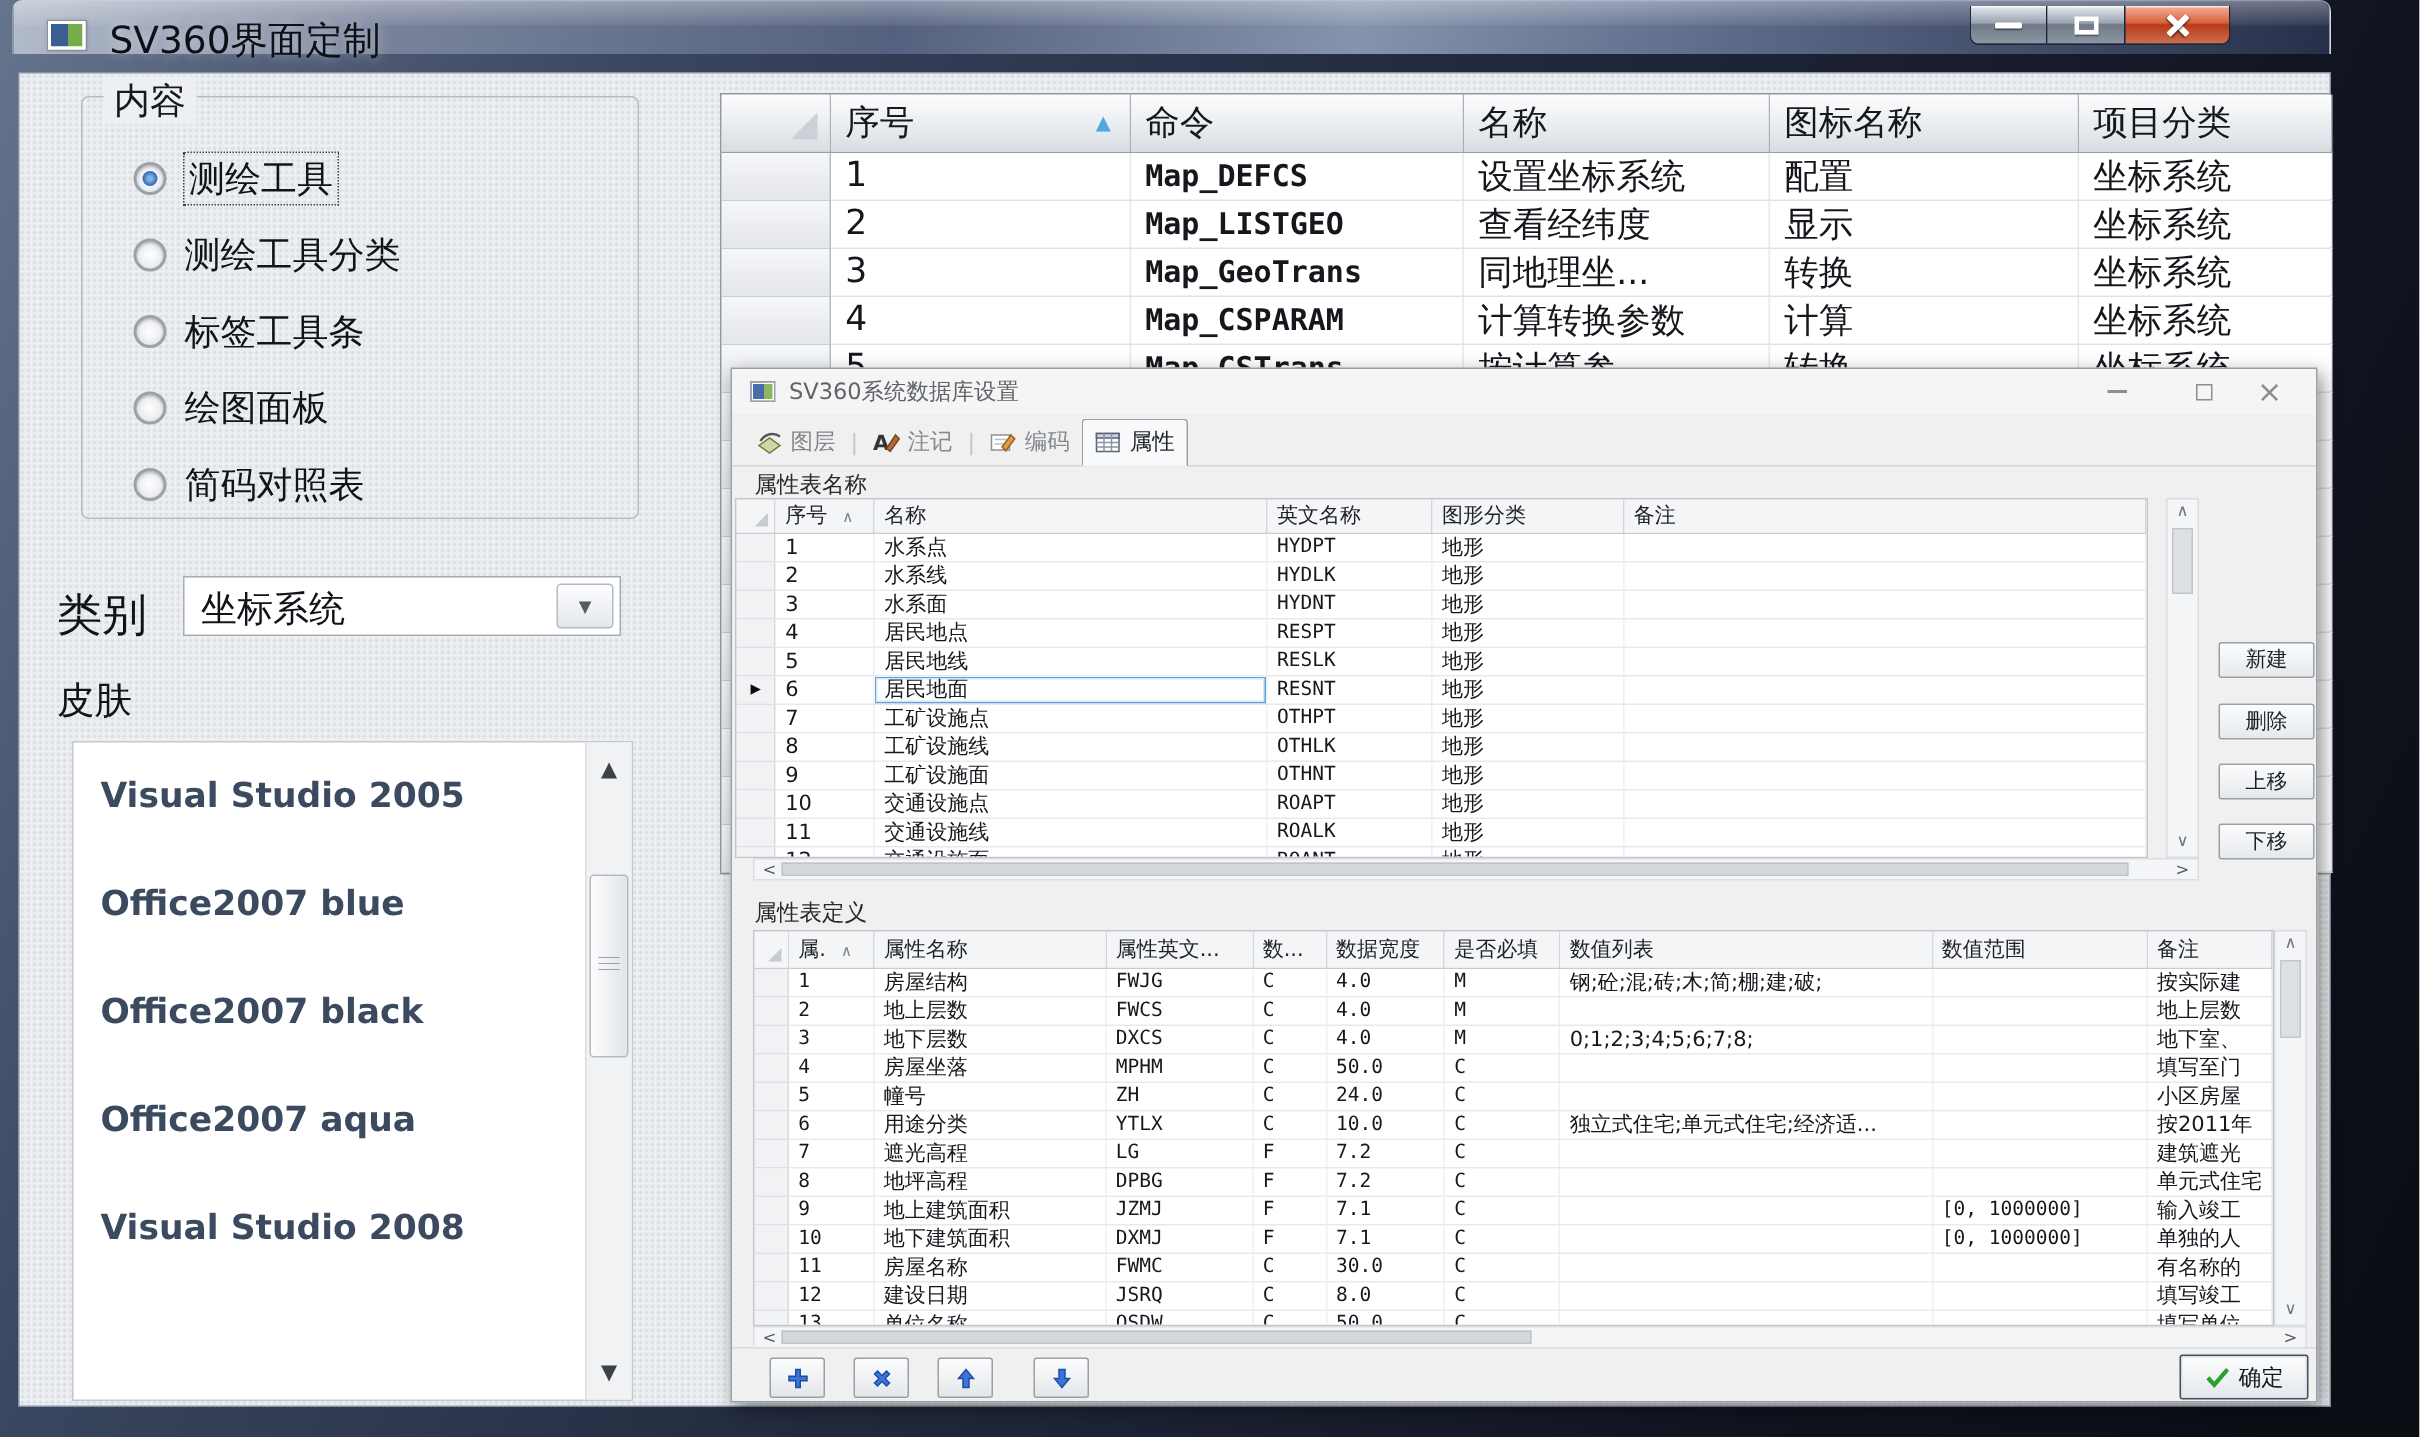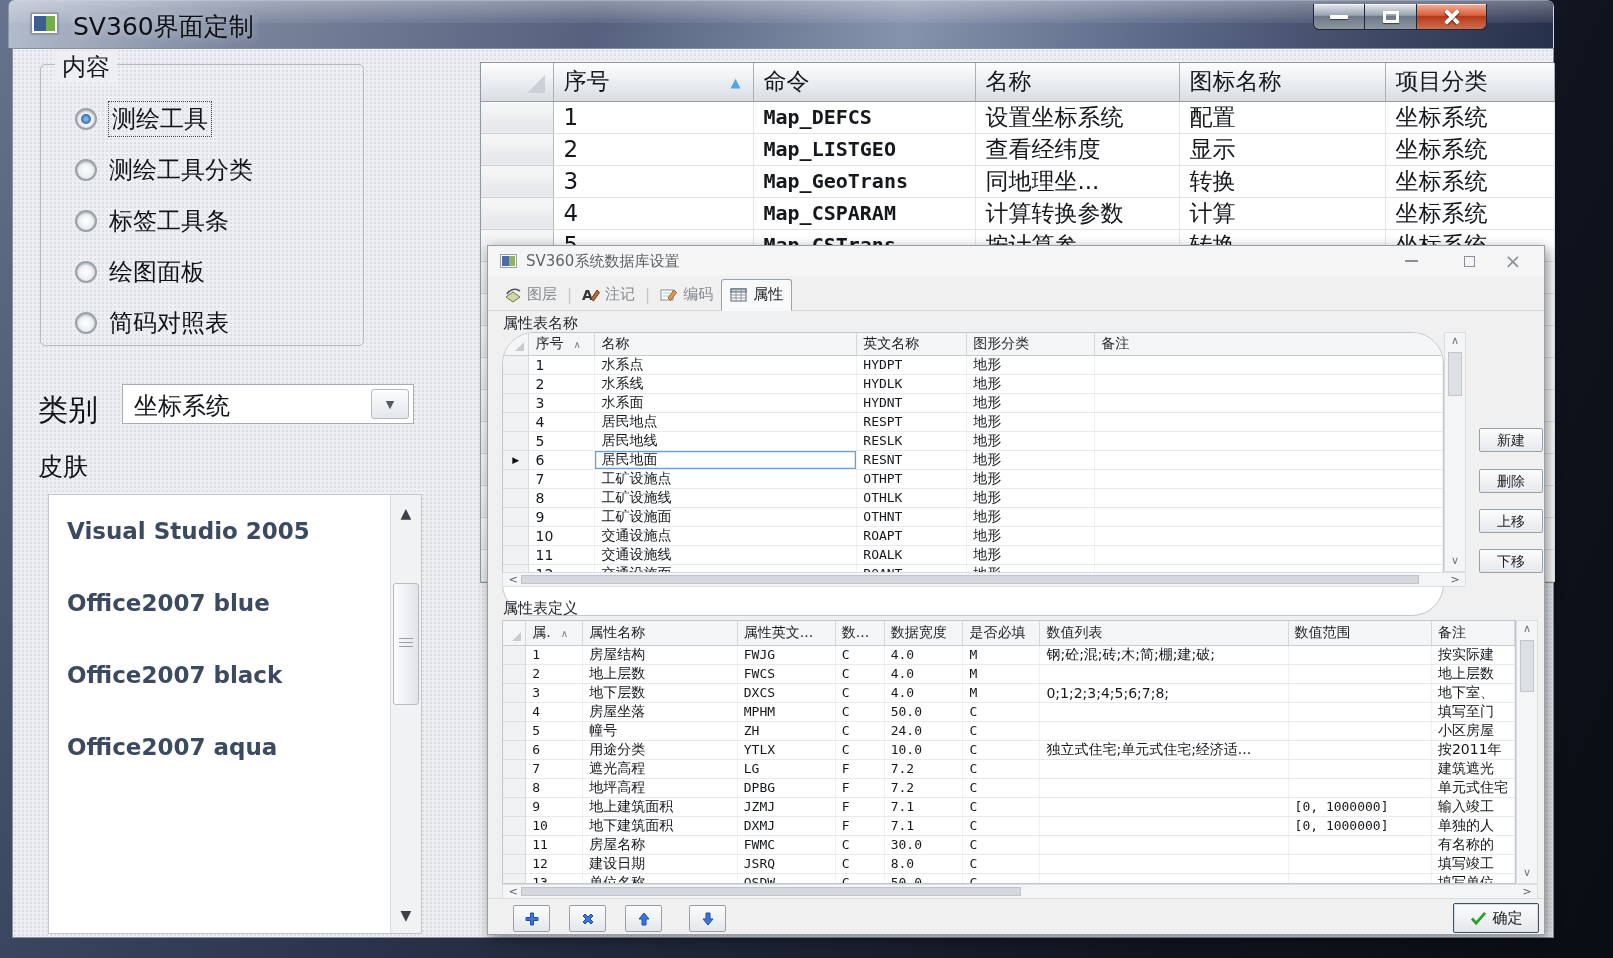--- a/index.html
+++ b/index.html
@@ -1,21 +1,21 @@
 <!DOCTYPE html>
 <html><head>
 <meta charset="utf-8">
 <style>
   * { margin:0; padding:0; box-sizing:border-box; }
   html,body { width:1613px; height:958px; overflow:hidden; font-family:"DejaVu Sans", sans-serif; }
   .canvas { position:relative; width:1613px; height:958px; overflow:hidden;
             background: linear-gradient(115deg,#66748e 0%, #3a455f 22%, #222a3e 48%, #10141f 78%, #0a0d13 100%); }
 
   
-  .titlebar { position:absolute; left:8px; top:0; width:1546px; height:48px;
+  .titlebar { position:absolute; left:8px; top:0; width:1546px; height:36px;
     background: linear-gradient(100deg,#b3bccb 0%,#78839b 16%,#55617e 38%,#8693ac 58%,#5d6a89 74%,#27304a 100%);
     border:1px solid rgba(230,236,245,.55); border-bottom:none; border-radius:7px 7px 0 0; }
   .titlebar:after { content:""; position:absolute; left:0; top:0; right:0; height:46%;
     background:linear-gradient(rgba(255,255,255,.32),rgba(255,255,255,.06)); border-radius:7px 7px 0 0; }
   .app-icon { position:absolute; left:22px; top:12px; width:27px; height:21px; background:#fff;
     border:1px solid #8a8f99; box-shadow:0 0 2px rgba(0,0,0,.4); z-index:2; }
   .app-icon i { display:block; width:100%; height:100%; border:2px solid #fff;
     background:linear-gradient(90deg,#3c5f91 0 55%, #74ad4a 55% 100%); }
   .win-title { position:absolute; left:64px; top:9px; font-size:25px; color:#0d1016; z-index:2;
     text-shadow:0 0 8px rgba(255,255,255,.55); }
@@ -32,21 +32,21 @@
   .g-close b,.g-close i { position:absolute; left:1px; top:6px; width:18px; height:4px; background:#fff;
     border-radius:1px; box-shadow:0 1px 1px rgba(0,0,0,.5); }
   .g-close b { transform:rotate(45deg); } .g-close i { transform:rotate(-45deg); }
 
   .client { position:absolute; left:12px; top:48px; width:1542px; height:890px;
     background-color:#edeff2;
     background-image:radial-gradient(rgba(125,135,150,.16) 1px, transparent 1.3px);
     background-size:4px 4px; border:1px solid #87919f; }
 
   
-  .groupbox { position:absolute; left:40px; top:64px; width:324px; height:282px;
+  .groupbox { position:absolute; left:54px; top:64px; width:372px; height:282px;
     border:1px solid #b6bbc2; border-radius:5px; }
   .gb-legend { position:absolute; left:14px; top:-14px; padding:0 7px; background:#edeff2;
     font-size:24px; color:#15181d; }
   .radio-row { position:absolute; left:34px; height:36px; display:flex; align-items:center; }
   .radio { width:22px; height:22px; border-radius:50%; background:radial-gradient(#ffffff,#e7eaee 70%,#cfd4da);
     border:2px solid #9aa1a9; box-shadow:inset 0 1px 2px rgba(0,0,0,.25); position:relative; flex:0 0 auto; }
   .radio.checked:after { content:""; position:absolute; left:4px; top:4px; width:10px; height:10px;
     border-radius:50%; background:radial-gradient(#7fb2e8 20%,#2f66ad 70%); }
   .radio-label { margin-left:12px; font-size:24px; color:#101318; white-space:nowrap;font-family:Liberation Serif, serif; }
   .radio-label.focused { outline:1px dotted #444; padding:1px 3px; }
@@ -113,21 +113,21 @@
   .tab { display:flex; align-items:center; gap:5px; padding:5px 8px 6px 8px; font-size:15px; color:#83888d; }
   .tab.active { background:#f8f9fa; border:1px solid #9aa1a9; border-bottom:1px solid #f8f9fa;
     border-radius:3px 3px 0 0; color:#1c1f24; margin-bottom:-1px; }
   .tab-sep { color:#c3c7cb; font-size:15px; padding:0 2px 6px 2px; }
 
   .sec-label { position:absolute; font-size:15px; color:#26292e; }
   .lbl-names { left:15px; top:68px; } .lbl-defs { left:15px; top:353px; }
 
   
   .t-wrap { position:absolute; background:#fff; border:1px solid #c2c6cb; }
-  .t1-wrap { left:14px; top:86px; width:942px; height:284px; overflow:hidden;border-radius:32px; }
+  .t1-wrap { left:2px; top:86px; width:942px; height:240px; overflow:hidden; }
   .t2-wrap { left:14px; top:374px; width:1014px; height:264px; overflow:hidden; }
   .dtable th { background:#f4f5f6; border-right:1px solid #d3d6da; border-bottom:1px solid #c8ccd1;
     font-size:14px; font-weight:normal; color:#1e2126; text-align:left; padding:0 6px;
     white-space:nowrap; overflow:hidden; position:relative; }
   .t1 th { height:22px; } .t2 th { height:24px; }
   .dtable td { border-right:1px solid #eef0f2; border-bottom:1px solid #e7eaec; font-size:14px; color:#15181d;
     padding:0 6px; white-space:nowrap; overflow:hidden; background:#fff; }
   .t1 td { height:18px; } .t2 td { height:17px; }
   .dtable td.rowhead { background:#f1f2f4; border-right:1px solid #d7dade; border-bottom:1px solid #dcdfe3;
     text-align:center; padding:0; font-size:9px; color:#0b0d10; }
@@ -231,20 +231,23 @@
         </div>
         <div class="skin-item">
           <span class="txt">Office2007 blue</span>
         </div>
         <div class="skin-item">
           <span class="txt">Office2007 black</span>
         </div>
         <div class="skin-item">
           <span class="txt">Office2007 aqua</span>
         </div>
+        <div class="skin-item">
+          <span class="txt">Visual Studio 2008</span>
+        </div>
       </div>
     <div class="skin-scroll">
       <div class="sbtn up">
           <span>▲</span>
         </div>
       <div class="sthumb"></div>
       <div class="sbtn down">
           <span>▼</span>
         </div>
     </div>

